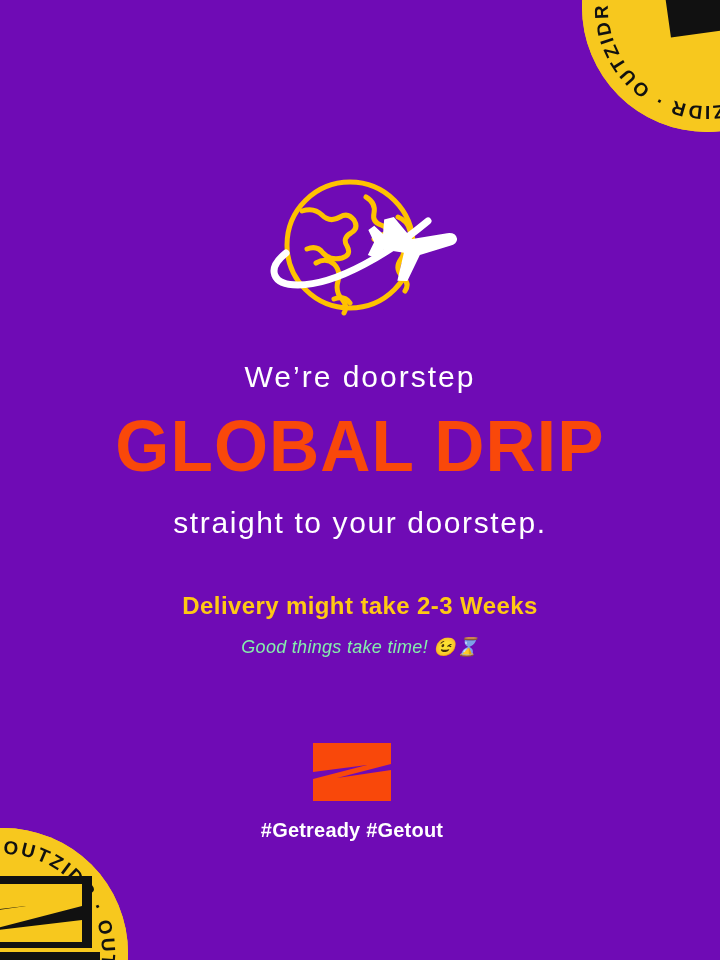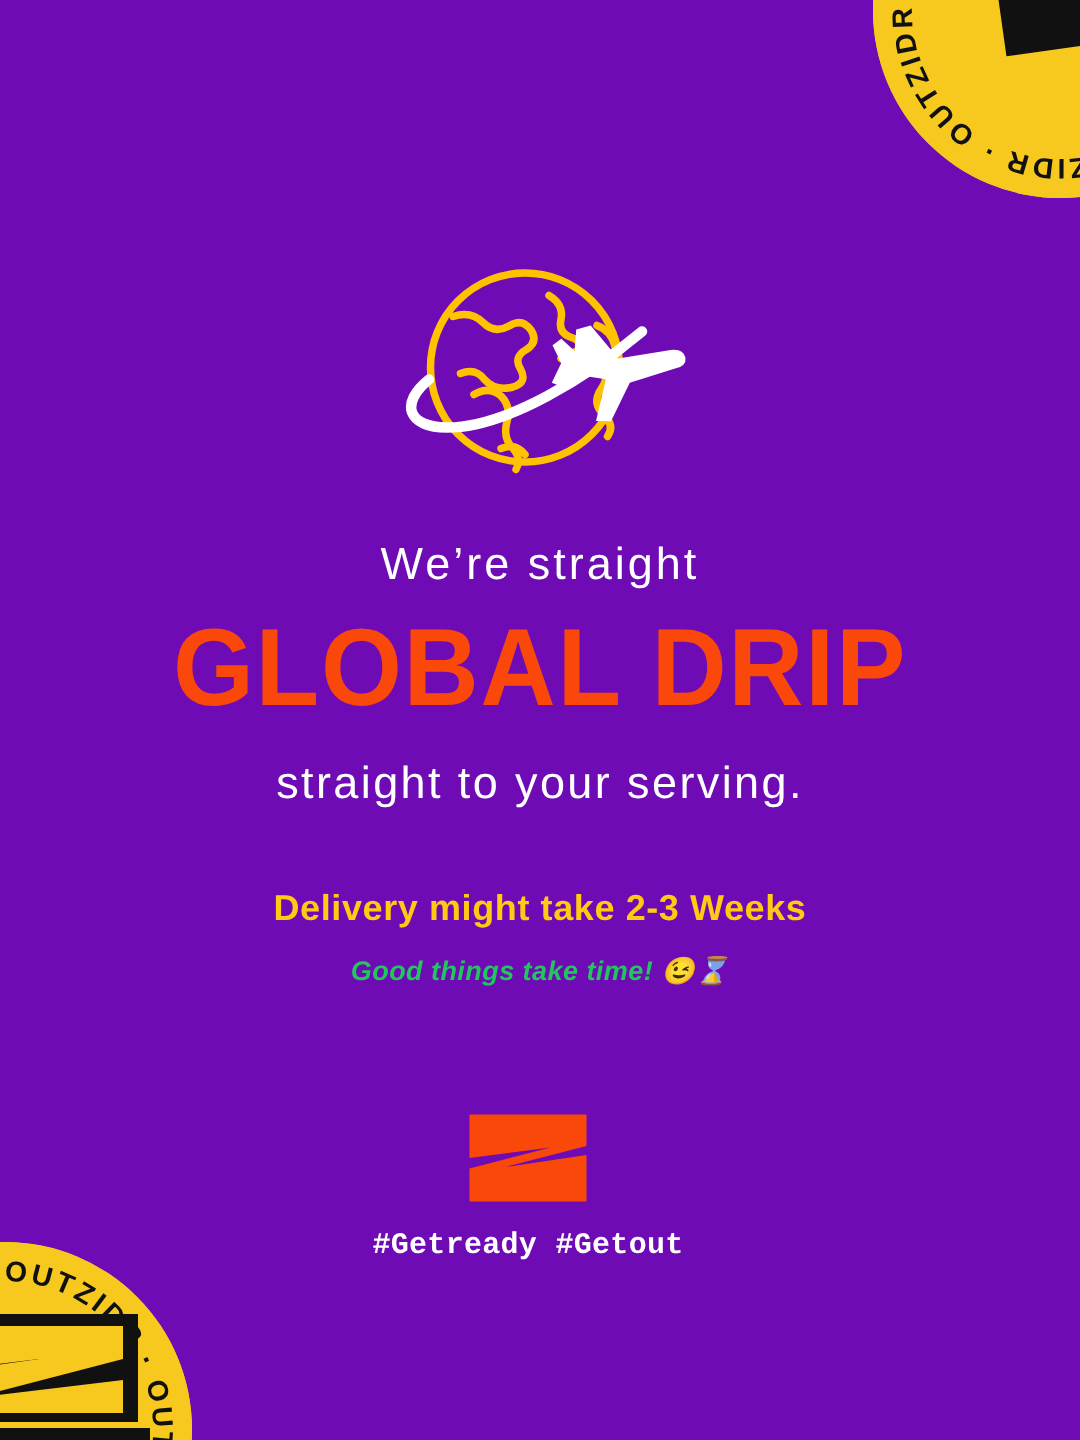--- a/index.html
+++ b/index.html
@@ -79,38 +79,37 @@
   .delivery {
     color:#FFC914;
     font-size:24px;
     font-weight:bold;
     letter-spacing:0.4px;
     line-height:1.0;
     margin-top:56px;
   }
 
   .tagline {
-    color:#22c55e;
+    color:#86efac;
     font-size:18px;
-    font-weight:bold;
+    font-weight:normal;
     font-style:italic;
     letter-spacing:0.3px;
     line-height:1.0;
     margin-top:20px;
   }
 
   
   .footer {
     position:absolute;
     left:0; right:16px;
     bottom:118px;
     display:flex;
     flex-direction:column;
     align-items:center;
-    font-family:Liberation Mono, monospace;
   }
   .zmark { width:82px; height:62px; display:block; }
   .hashtags {
     color:#FFFFFF;
     font-size:20px;
     font-weight:bold;
     letter-spacing:0.2px;
     margin-top:16px;
   }
 </style>
@@ -168,23 +167,23 @@
 
     <path d="M186 48 C150 78, 96 112, 56 112 C30 112, 24 96, 44 80" fill="none" stroke="#FFFFFF" stroke-width="7" stroke-linecap="round"></path>
 
     <g transform="translate(152 34) rotate(38)" fill="#FFFFFF">
       <path d="M0 16 L6 8 L34 14 L58 -12 Q64 -18 69 -14 Q73 -10 68 -4 L50 22 L56 50 L48 56 L36 30 L18 40 L16 52 L9 54 L6 40 L-6 34 L-4 27 L8 28 Z"></path>
     </g>
   </svg>
 </div>
 
 <div class="copy">
-  <div class="eyebrow">We’re straight</div>
+  <div class="eyebrow">We’re doorstep</div>
   <div class="headline">GLOBAL DRIP</div>
-  <div class="subline">straight to your serving.</div>
+  <div class="subline">straight to your doorstep.</div>
   <div class="delivery">Delivery might take 2-3 Weeks</div>
   <div class="tagline">Good things take time! 😉⌛</div>
 </div>
 
 <div class="footer">
   <svg class="zmark" viewBox="0 0 82 62">
     <polygon points="2,2 80,2 80,23 26,37 80,29 80,60 2,60 2,38 56,24 2,31" fill="#F9480A"></polygon>
   </svg>
   <div class="hashtags">#Getready #Getout</div>
 </div>

